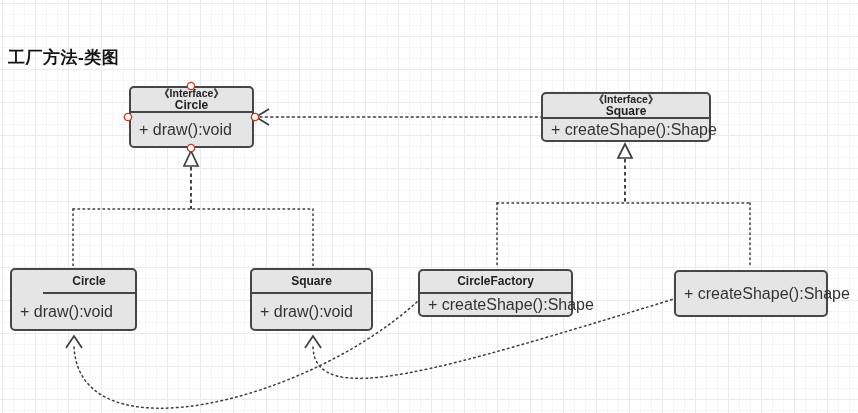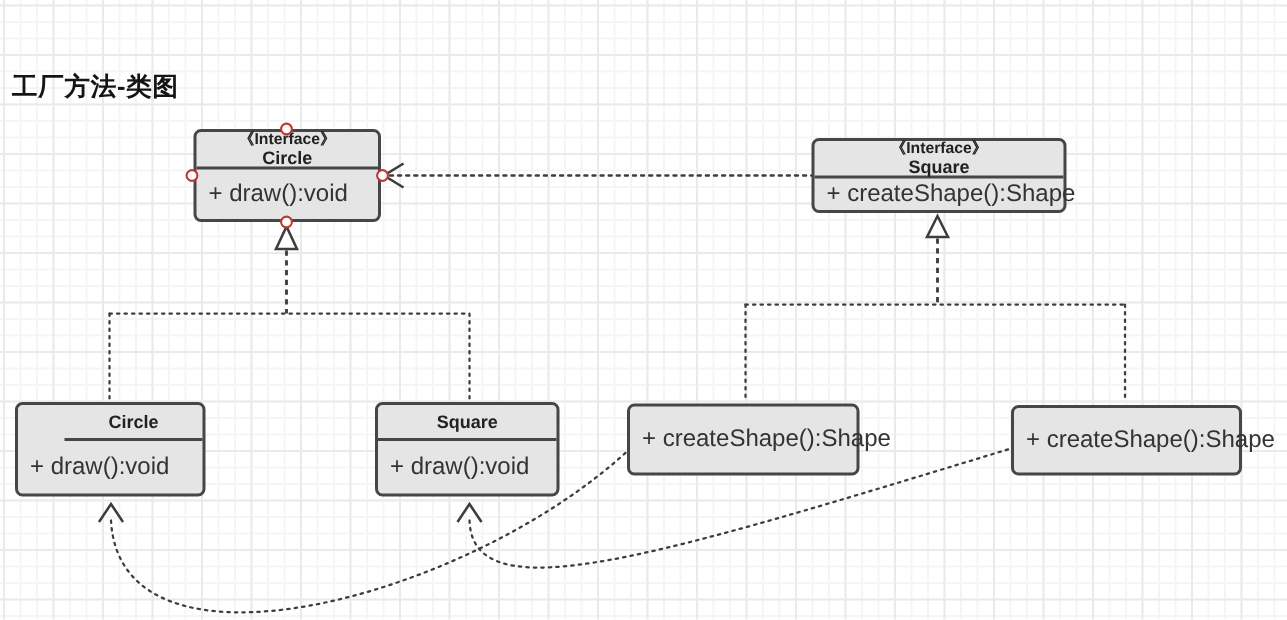--- a/index.html
+++ b/index.html
@@ -83,20 +83,23 @@
 <div class="uml-class" id="cls-square">
   <div class="uml-head">
     <span class="uml-name">Square</span>
   </div>
   <div class="uml-body">
     <span class="uml-method">+ draw():void</span>
   </div>
 </div>
 
 <div class="uml-class" id="cls-circle-factory">
+  <div class="uml-head">
+    <span class="uml-name">CircleFactory</span>
+  </div>
   <div class="uml-body">
     <span class="uml-method">+ createShape():Shape</span>
   </div>
 </div>
 
 <div class="uml-class" id="cls-square-factory">
   <div class="uml-body">
     <span class="uml-method">+ createShape():Shape</span>
   </div>
 </div>

